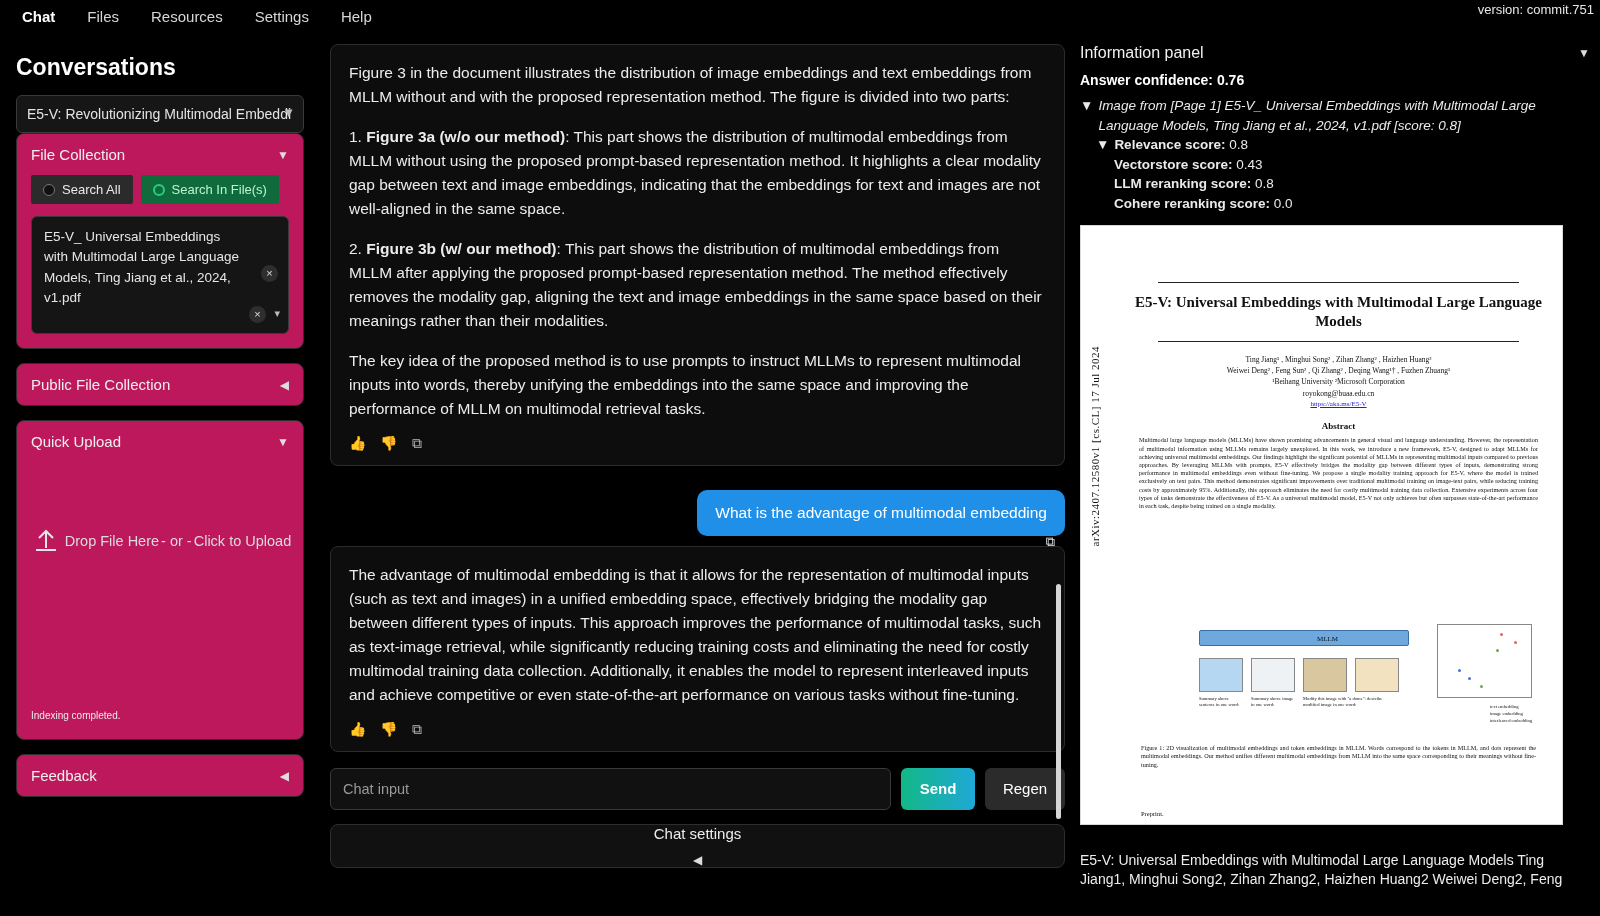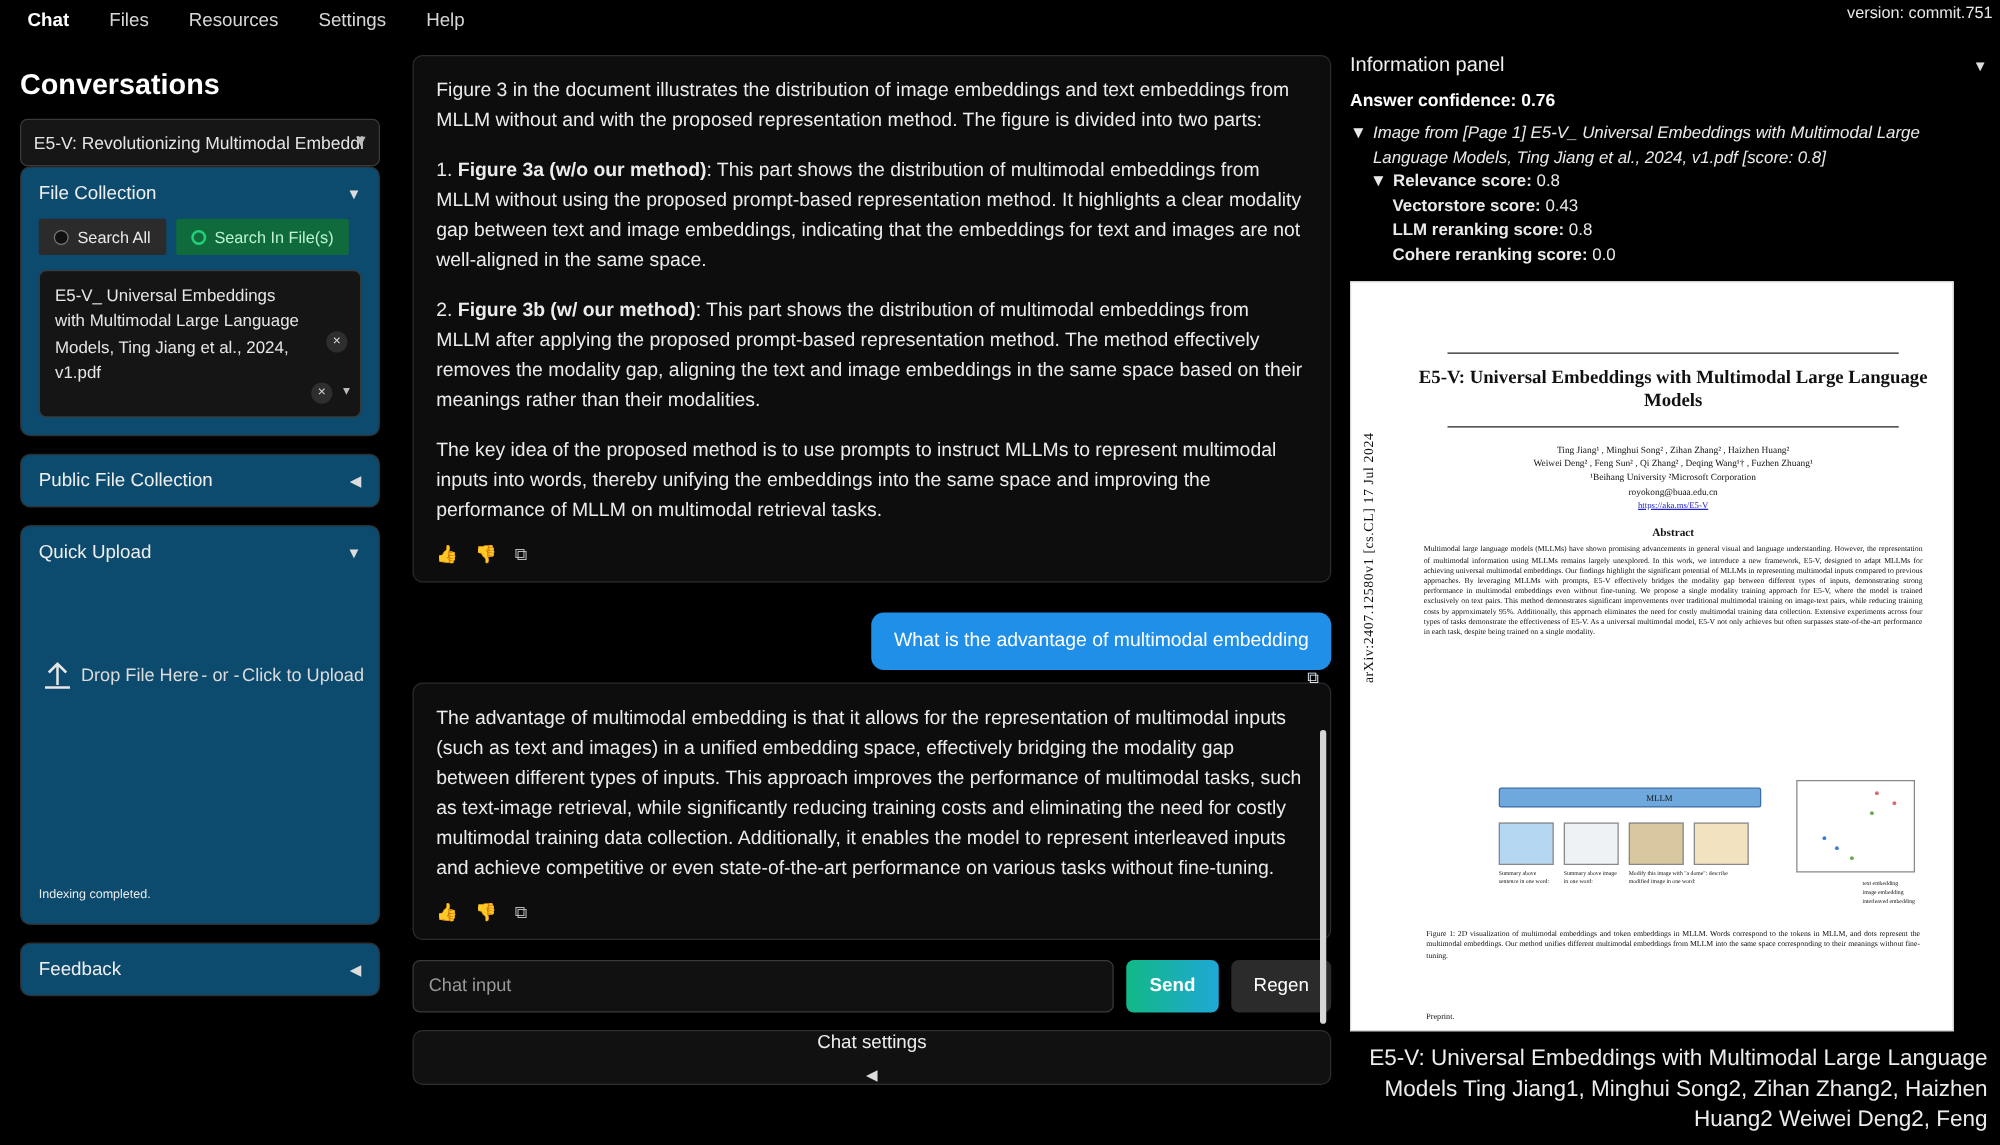--- a/index.html
+++ b/index.html
@@ -60,21 +60,21 @@
   }
   .icon-btn { width: 24px; height: 24px; display: flex; align-items: center; justify-content: center; }
   .shared-chip {
     margin-left: auto; background: #2b2b2b; border-radius: 6px;
     display: flex; align-items: center; gap: 8px;
     padding: 7px 12px; font-size: 14px; color: #e9e9e9;
   }
   .cbox { width: 13px; height: 13px; border: 1px solid #9a9a9a; border-radius: 2px; background: #1b1b1b; }
 
   .card {
-    background: #0c4a6e; border: 1px solid #2e2e2e; border-radius: 8px;
+    background: #be185d; border: 1px solid #2e2e2e; border-radius: 8px;
     margin-bottom: 14px;
   }
   .card-head {
     display: flex; align-items: center; justify-content: space-between;
     padding: 12px 14px; font-size: 15px; color: #efefef;
   }
   .tri { color: #ddd; font-size: 12px; }
   .card-body { padding: 0 14px 14px 14px; }
 
   .radio-row { display: flex; gap: 8px; margin-bottom: 12px; }
@@ -170,21 +170,21 @@
   .tree .lvl2 { margin-left: 16px; display: flex; gap: 5px; }
   .tree .lvl3 { margin-left: 34px; }
   .tree b { font-weight: bold; }
 
   .doc-preview {
     margin-top: 12px; width: 483px; height: 600px;
     background: #fff; color: #111; overflow: hidden; position: relative;
     border: 1px solid #d9d9d9;
   }
   .doc-caption {
-    margin-top: 9px; font-size: 18px; color: #ededed; line-height: 1.35; text-align: right;
+    margin-top: 26px; font-size: 14px; color: #ededed; line-height: 1.35;
   }
 
   
   .paper { position: absolute; left: 48px; top: 18px; right: 14px; bottom: 0; }
   .paper-rule { height: 1px; background: #222; width: 86%; margin: 38px auto 10px auto; }
   .paper-title {
     text-align: center; font-family: "Liberation Serif", serif;
     font-size: 15px; font-weight: bold; line-height: 1.25; color: #111;
   }
   .paper-rule2 { height: 1px; background: #222; width: 86%; margin: 10px auto 12px auto; }

